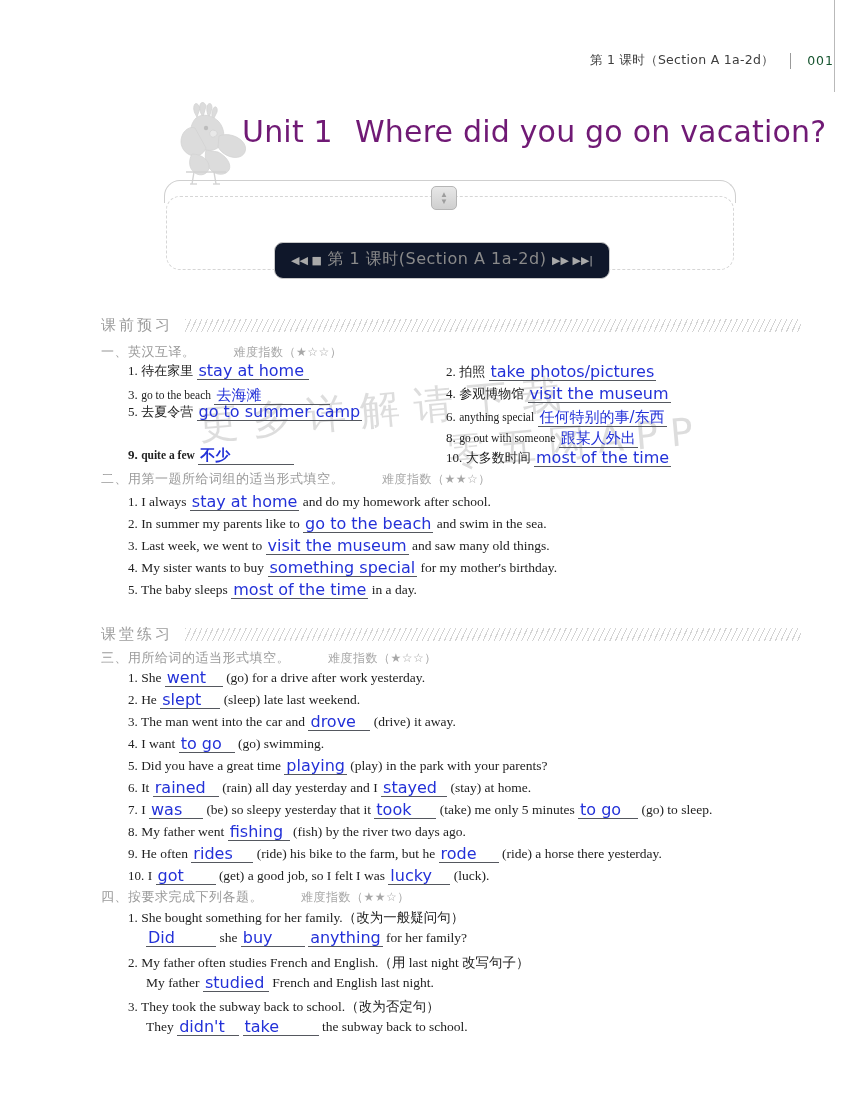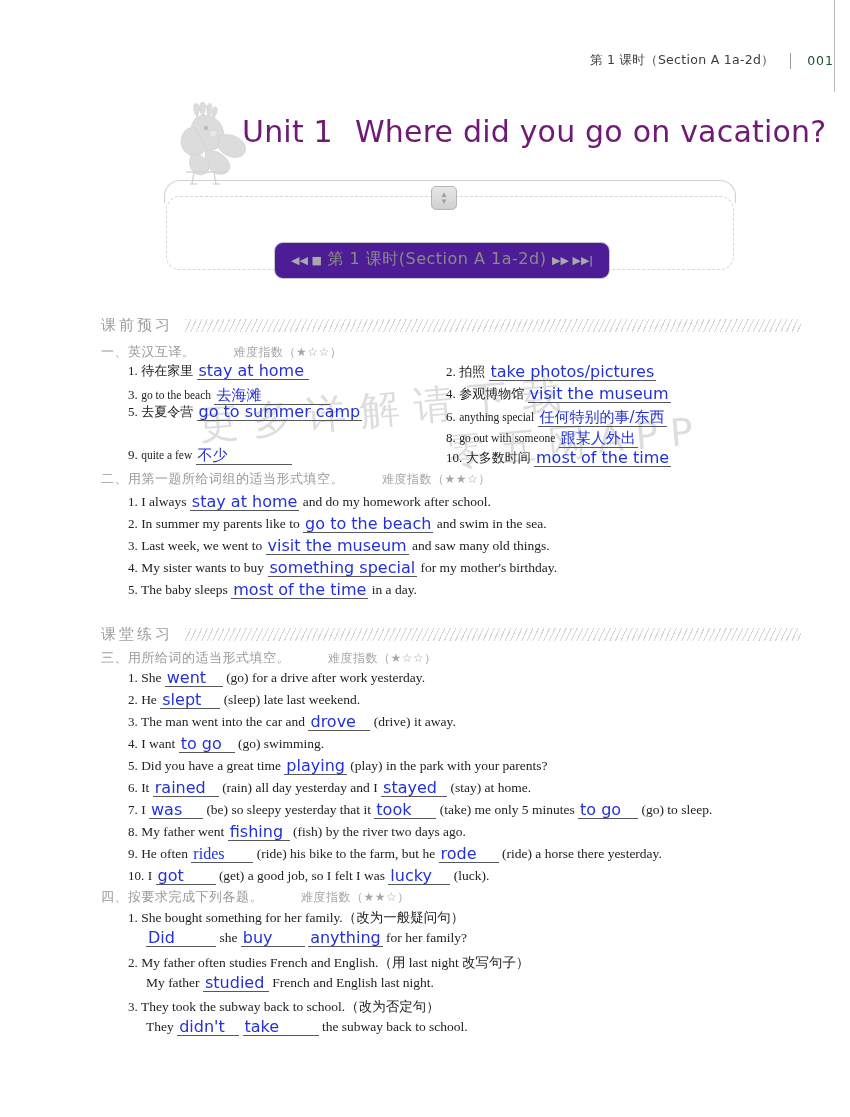--- a/index.html
+++ b/index.html
@@ -50,21 +50,21 @@
   .knob{
     position:absolute;left:267px;top:86px;width:24px;height:22px;
     background:linear-gradient(#e7e7e7,#cfcfcf);
     border:1px solid #b5b5b5;border-radius:5px;
     display:flex;flex-direction:column;align-items:center;justify-content:center;
     color:#9d9d9d;font-size:8px;line-height:7px;
   }
   .lesson-pill{
     position:absolute;left:110px;top:142px;
     padding:6px 16px 8px 16px;
-    border:1.4px solid #c9c9c9;border-radius:9px;background:#4c1d95;
+    border:1.4px solid #c9c9c9;border-radius:9px;background:#0f172a;
     font-family:"DejaVu Sans",sans-serif;font-size:16px;color:#8a8a8a;
     white-space:nowrap;letter-spacing:.5px;
   }
   .lesson-pill .nav{font-size:11px;color:#a9a9a9;letter-spacing:0;}
 
   
   .sec-head{position:absolute;left:55px;display:flex;align-items:center;width:700px;}
   .sec-head .sh-text{
     font-family:"DejaVu Sans",sans-serif;font-size:15px;color:#9c9c9c;
     letter-spacing:3px;white-space:nowrap;
@@ -194,21 +194,21 @@
   <div class="q" style="left:82px;top:387px;">
     <span class="num">3.</span>
     <span class="sm">go to the beach</span>
     <span class="ans cnans" style="min-width:112px;">去海滩</span>
   </div>
   <div class="q" style="left:82px;top:404px;">
     <span class="num">5.</span>
     <span class="cn">去夏令营</span>
     <span class="ans">go to summer camp</span>
   </div>
-  <div class="q" style="left:82px;top:447px;">
+  <div class="q" style="left:82px;top:447px;font-weight:bold;">
     <span class="num">9.</span>
     <span class="sm">quite a few</span>
     <span class="ans cnans" style="min-width:92px;">不少</span>
   </div>
 
   <div class="q" style="left:400px;top:364px;">
     <span class="num">2.</span>
     <span class="cn">拍照</span>
     <span class="ans">take photos/pictures</span>
   </div>
@@ -329,21 +329,21 @@
   </div>
   <div class="q" style="left:82px;top:824px;">
     <span class="num">8.</span>
     <span class="en">My father went</span>
     <span class="ans" style="min-width:58px;">fishing</span>
     <span class="en">(fish) by the river two days ago.</span>
   </div>
   <div class="q" style="left:82px;top:846px;">
     <span class="num">9.</span>
     <span class="en">He often</span>
-    <span class="ans" style="min-width:58px;font-family:Liberation Serif, serif;">rides</span>
+    <span class="ans" style="min-width:58px;">rides</span>
     <span class="en">(ride) his bike to the farm, but he</span>
     <span class="ans" style="min-width:56px;">rode</span>
     <span class="en">(ride) a horse there yesterday.</span>
   </div>
   <div class="q" style="left:82px;top:868px;">
     <span class="num">10.</span>
     <span class="en">I</span>
     <span class="ans" style="min-width:56px;">got</span>
     <span class="en">(get) a good job, so I felt I was</span>
     <span class="ans" style="min-width:58px;">lucky</span>

